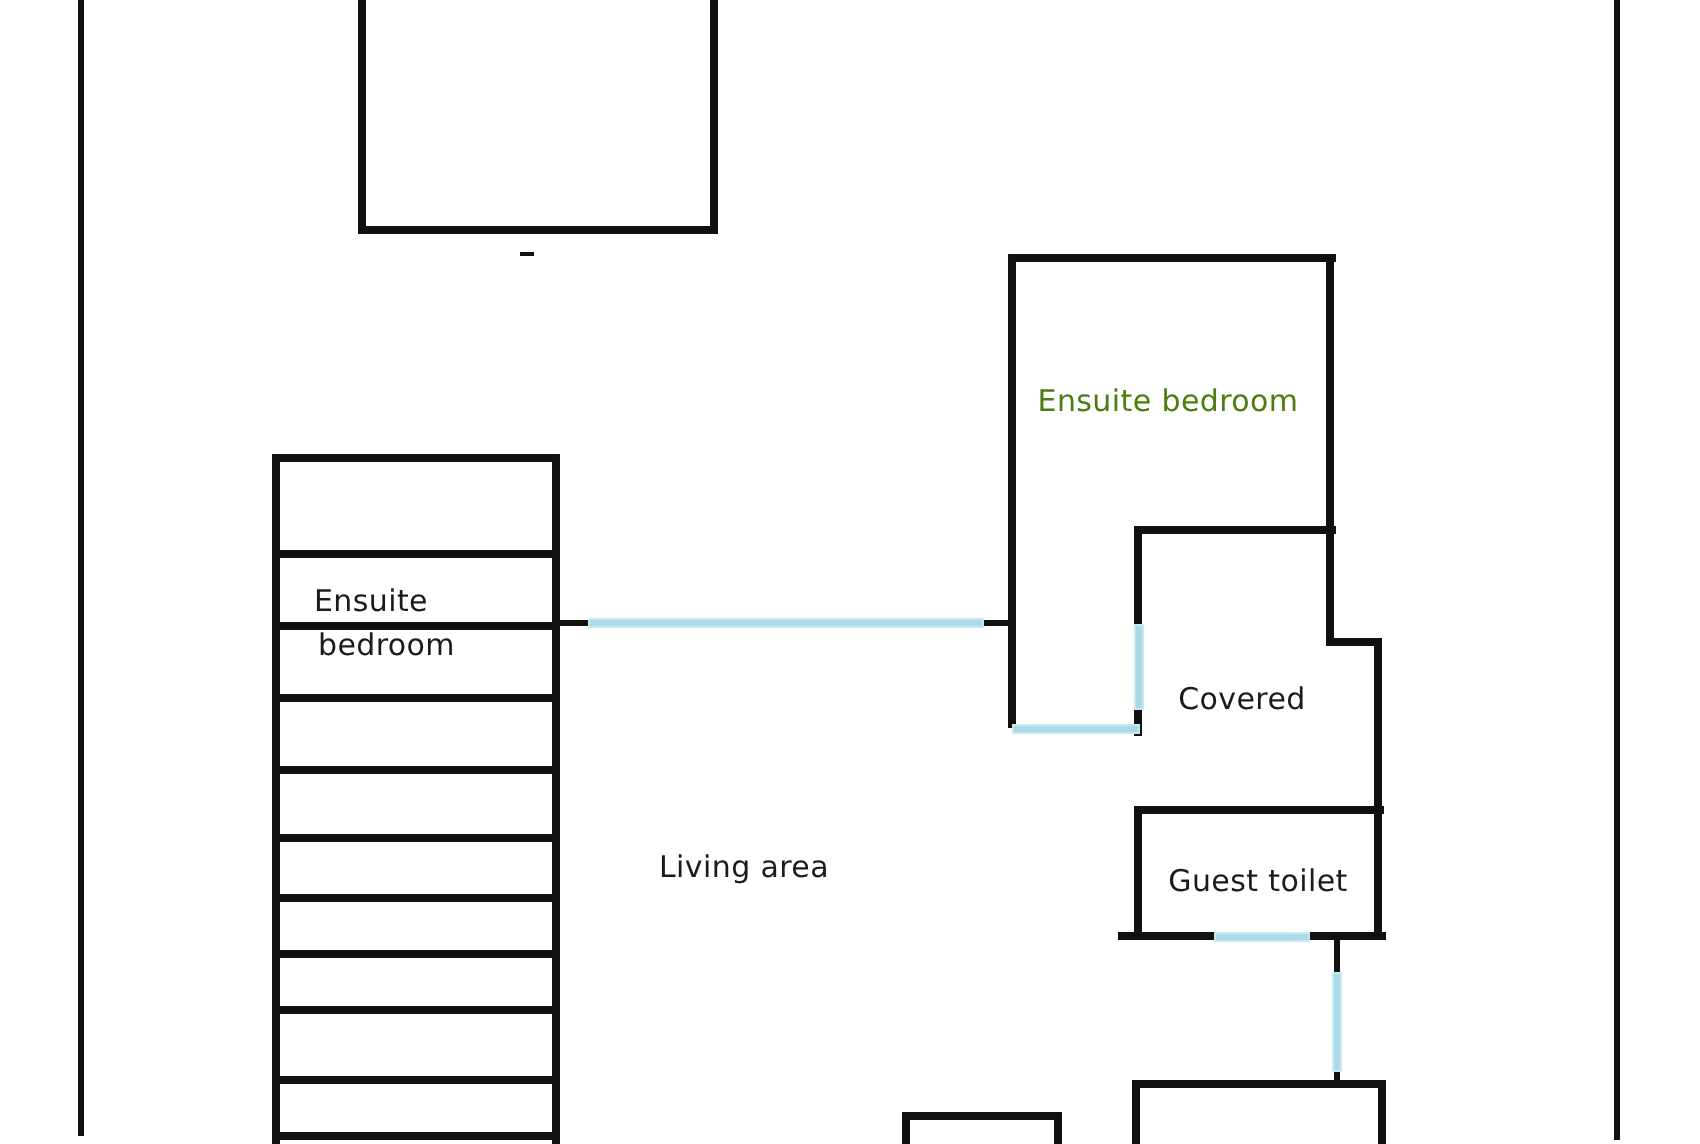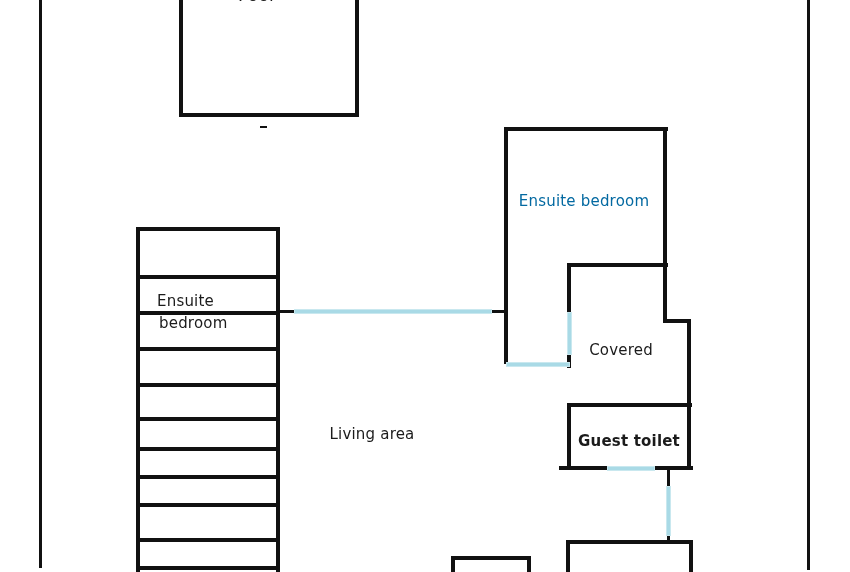--- a/index.html
+++ b/index.html
@@ -81,19 +81,19 @@
     <div class="wall" style="background: rgb(17, 17, 17); left: 689px; top: 540px; width: 4px; height: 32px;"></div>
     <div class="wall" style="background: rgb(17, 17, 17); left: 451px; top: 556px; width: 80px; height: 4px;"></div>
     <div class="wall" style="background: rgb(17, 17, 17); left: 451px; top: 556px; width: 4px; height: 16px;"></div>
     <div class="wall" style="background: rgb(17, 17, 17); left: 527px; top: 556px; width: 4px; height: 16px;"></div>
     <div class="opening" style="background: rgb(169, 218, 230); left: 295px; top: 310px; width: 196px; height: 3px;"></div>
     <div class="opening" style="background: rgb(169, 218, 230); left: 568px; top: 313px; width: 3px; height: 41px;"></div>
     <div class="opening" style="background: rgb(169, 218, 230); left: 507px; top: 363px; width: 62px; height: 3px;"></div>
     <div class="opening" style="background: rgb(169, 218, 230); left: 608px; top: 467px; width: 46px; height: 3px;"></div>
     <div class="opening" style="background: rgb(169, 218, 230); left: 667px; top: 487px; width: 3px; height: 48px;"></div>
     <span class="room-label" style="left: 256px; top: -5px; font-size: 17px; color: rgb(27, 27, 27);">Pool</span>
-    <span class="room-label" style="left: 584px; top: 201px; font-size: 15px; color: #0369a1;">Ensuite bedroom</span>
+    <span class="room-label" style="left: 584px; top: 201px; font-size: 15px; color: #4d7c0f;">Ensuite bedroom</span>
     <span class="room-label left" style="left: 157px; top: 301px; font-size: 15px; color: rgb(27, 27, 27);">Ensuite</span>
     <span class="room-label left" style="left: 159px; top: 323px; font-size: 15px; color: rgb(27, 27, 27);">bedroom</span>
     <span class="room-label" style="left: 621px; top: 350px; font-size: 15px; color: rgb(27, 27, 27);">Covered</span>
     <span class="room-label" style="left: 372px; top: 434px; font-size: 15px; color: rgb(27, 27, 27); text-align: center;">Living area</span>
-    <span class="room-label" style="left: 629px; top: 441px; font-size: 15px; color: rgb(27, 27, 27); font-weight: bold;">Guest toilet</span>
+    <span class="room-label" style="left: 629px; top: 441px; font-size: 15px; color: rgb(27, 27, 27);">Guest toilet</span>
   </div>
 
 </body></html>

